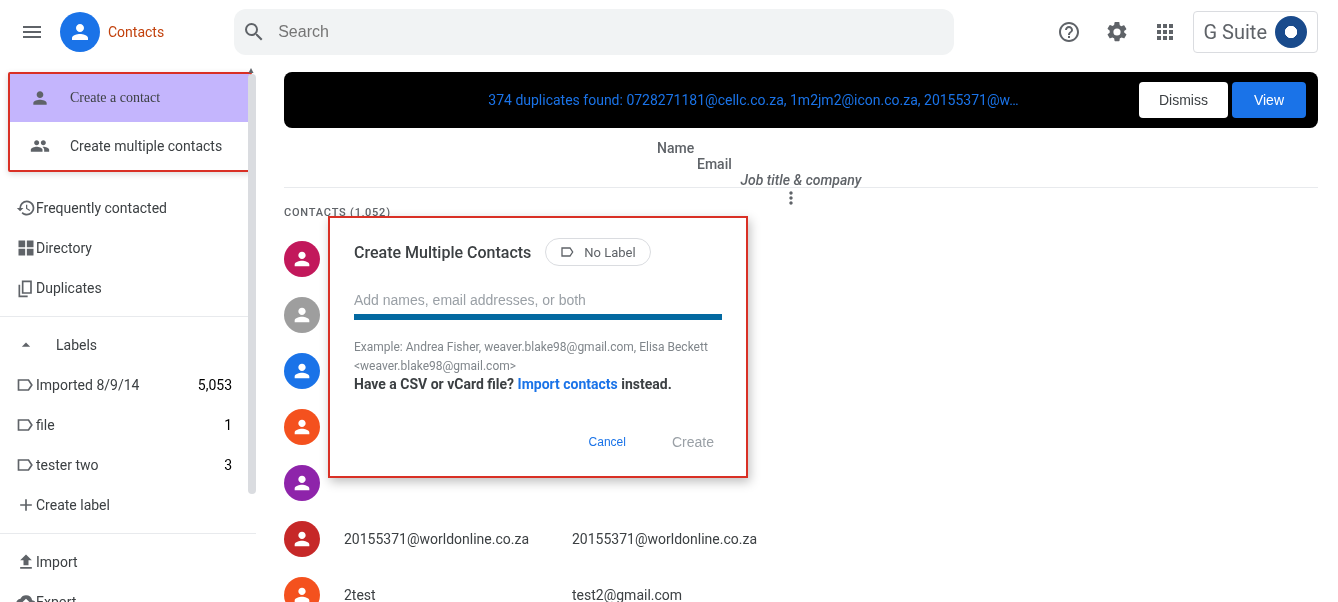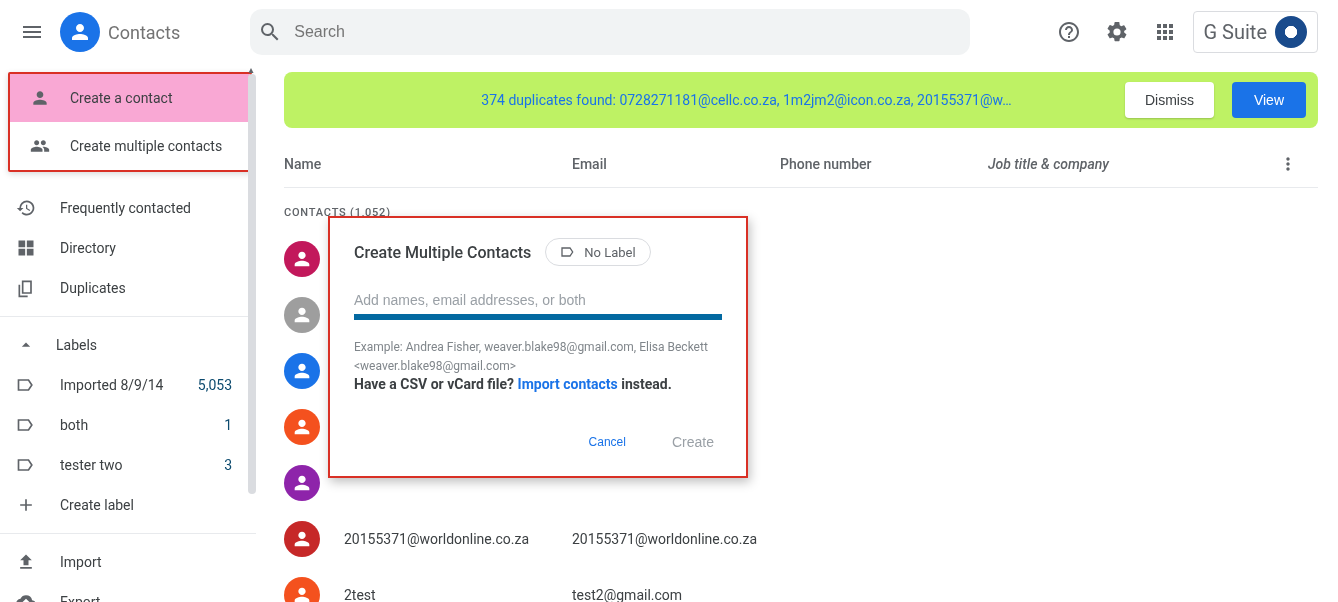--- a/index.html
+++ b/index.html
@@ -20,21 +20,21 @@
       padding: 0 8px;
     }
     .menu-btn {
       width: 48px; height: 48px; display:flex;align-items:center;justify-content:center;
       border-radius: 50%; cursor:pointer;
     }
     .logo-circle {
       width: 40px; height: 40px; background:#1a73e8; border-radius:50%;
       display:flex; align-items:center; justify-content:center; margin-left:4px;
     }
-    .app-title { font-size: 18px; color:#737373; margin-left: 8px; }
+    .app-title { font-size: 14px; color:#c2410c; margin-left: 8px; }
     .search-bar {
       flex: 0 0 720px;
       margin-left: 70px;
       height: 46px;
       background:#f1f3f4;
       border-radius: 12px;
       display:flex; align-items:center;
       padding: 0 8px;
     }
     .search-bar input {
@@ -70,52 +70,52 @@
       border: 2px solid #d93025;
       margin: 8px 4px 16px 8px;
       border-radius:2px;
       box-shadow: 0 2px 6px rgba(0,0,0,0.15);
       background:#fff;
     }
     .create-item {
       height:48px; display:flex; align-items:center; gap:20px; padding:0 20px;
       color:#3c4043; cursor:pointer;
     }
-    .create-item.hover { background:#f9a8d4; }
+    .create-item.hover { background:#c4b5fd;font-family:Liberation Serif, serif; }
 
     .nav-item {
-      height:40px; display:flex; align-items:center; gap:24px;
+      height:40px; display:flex; align-items:center; 
       padding:0 16px; color:#3c4043; border-radius: 0 20px 20px 0;
       cursor:pointer;
     }
-    .nav-item .count { margin-left:auto; color:#0c4a6e; padding-right:8px;}
+    .nav-item .count { margin-left:auto; color:#000000; padding-right:8px;}
     .nav-divider { height:1px; background:#e8eaed; margin:8px 0;}
     .labels-header { height:40px; display:flex;align-items:center;gap:20px;padding:0 16px;color:#3c4043;}
 
     
     .main { flex:1; padding: 8px 20px 0 28px; position:relative; overflow:hidden;}
     .banner {
-      background:#bef264; border-radius:8px;
+      background:#000000; border-radius:8px;
       height:56px; display:flex; align-items:center;
       padding:0 12px 0 24px; margin-bottom:12px;
     }
     .banner-text { color:#1a73e8; flex:1; text-align:center; font-size:14px;
       white-space:nowrap; overflow:hidden; text-overflow:ellipsis; padding:0 40px 0 100px;}
     .btn-dismiss {
       background:#fff; border:none; border-radius:4px; padding:10px 20px;
       color:#3c4043; font-size:14px; box-shadow:0 1px 2px rgba(0,0,0,0.2);
-      cursor:pointer; margin-right:18px;
+      cursor:pointer; margin-right:4px;
     }
     .btn-view {
       background:#1a73e8; color:#fff; border:none; border-radius:4px;
       padding:10px 22px; font-size:14px; cursor:pointer;
     }
     .col-headers {
       display:flex; align-items:center; height:48px;
-      border-bottom:1px solid #e8eaed; color:#5f6368; font-size:14px; font-weight:500;
+      border-bottom:1px solid #e8eaed; color:#5f6368; font-size:14px; font-weight:500;flex-direction:column;
     }
     .col-name{ width:288px;}
     .col-email{ width:208px;}
     .col-phone{ width:208px;}
     .col-job{ flex:1;font-style:italic;}
     .col-more{ width:40px; text-align:center; cursor:pointer;}
     .section-label { color:#5f6368; font-size:11px; letter-spacing:0.8px; font-weight:500; margin:18px 0 12px 0;}
     .contact-row { display:flex; align-items:center; height:56px;}
     .contact-avatar {
       width:36px;height:36px;border-radius:50%;
@@ -259,21 +259,21 @@
       <svg width="20" height="20" viewBox="0 0 24 24">
           <path fill="none" stroke="#5f6368" stroke-width="2" d="M3 6h12l4 6-4 6H3z"></path>
         </svg>
       <span>Imported 8/9/14</span>
       <span class="count">5,053</span>
     </div>
     <div class="nav-item">
       <svg width="20" height="20" viewBox="0 0 24 24">
           <path fill="none" stroke="#5f6368" stroke-width="2" d="M3 6h12l4 6-4 6H3z"></path>
         </svg>
-      <span>both</span>
+      <span>file</span>
       <span class="count">1</span>
     </div>
     <div class="nav-item">
       <svg width="20" height="20" viewBox="0 0 24 24">
           <path fill="none" stroke="#5f6368" stroke-width="2" d="M3 6h12l4 6-4 6H3z"></path>
         </svg>
       <span>tester two</span>
       <span class="count">3</span>
     </div>
     <div class="nav-item">
@@ -302,21 +302,20 @@
   <div class="main">
     <div class="banner">
       <div class="banner-text">374 duplicates found: 0728271181@cellc.co.za, 1m2jm2@icon.co.za, 20155371@w…</div>
       <button class="btn-dismiss">Dismiss</button>
       <button class="btn-view">View</button>
     </div>
 
     <div class="col-headers">
       <div class="col-name">Name</div>
       <div class="col-email">Email</div>
-      <div class="col-phone">Phone number</div>
       <div class="col-job">Job title &amp; company</div>
       <div class="col-more">
         <svg width="20" height="20" viewBox="0 0 24 24">
             <path fill="#5f6368" d="M12 8c1.1 0 2-.9 2-2s-.9-2-2-2-2 .9-2 2 .9 2 2 2zm0 2c-1.1 0-2 .9-2 2s.9 2 2 2 2-.9 2-2-.9-2-2-2zm0 6c-1.1 0-2 .9-2 2s.9 2 2 2 2-.9 2-2-.9-2-2-2z"></path>
           </svg>
       </div>
     </div>
 
     <div class="section-label">CONTACTS (1,052)</div>
 

